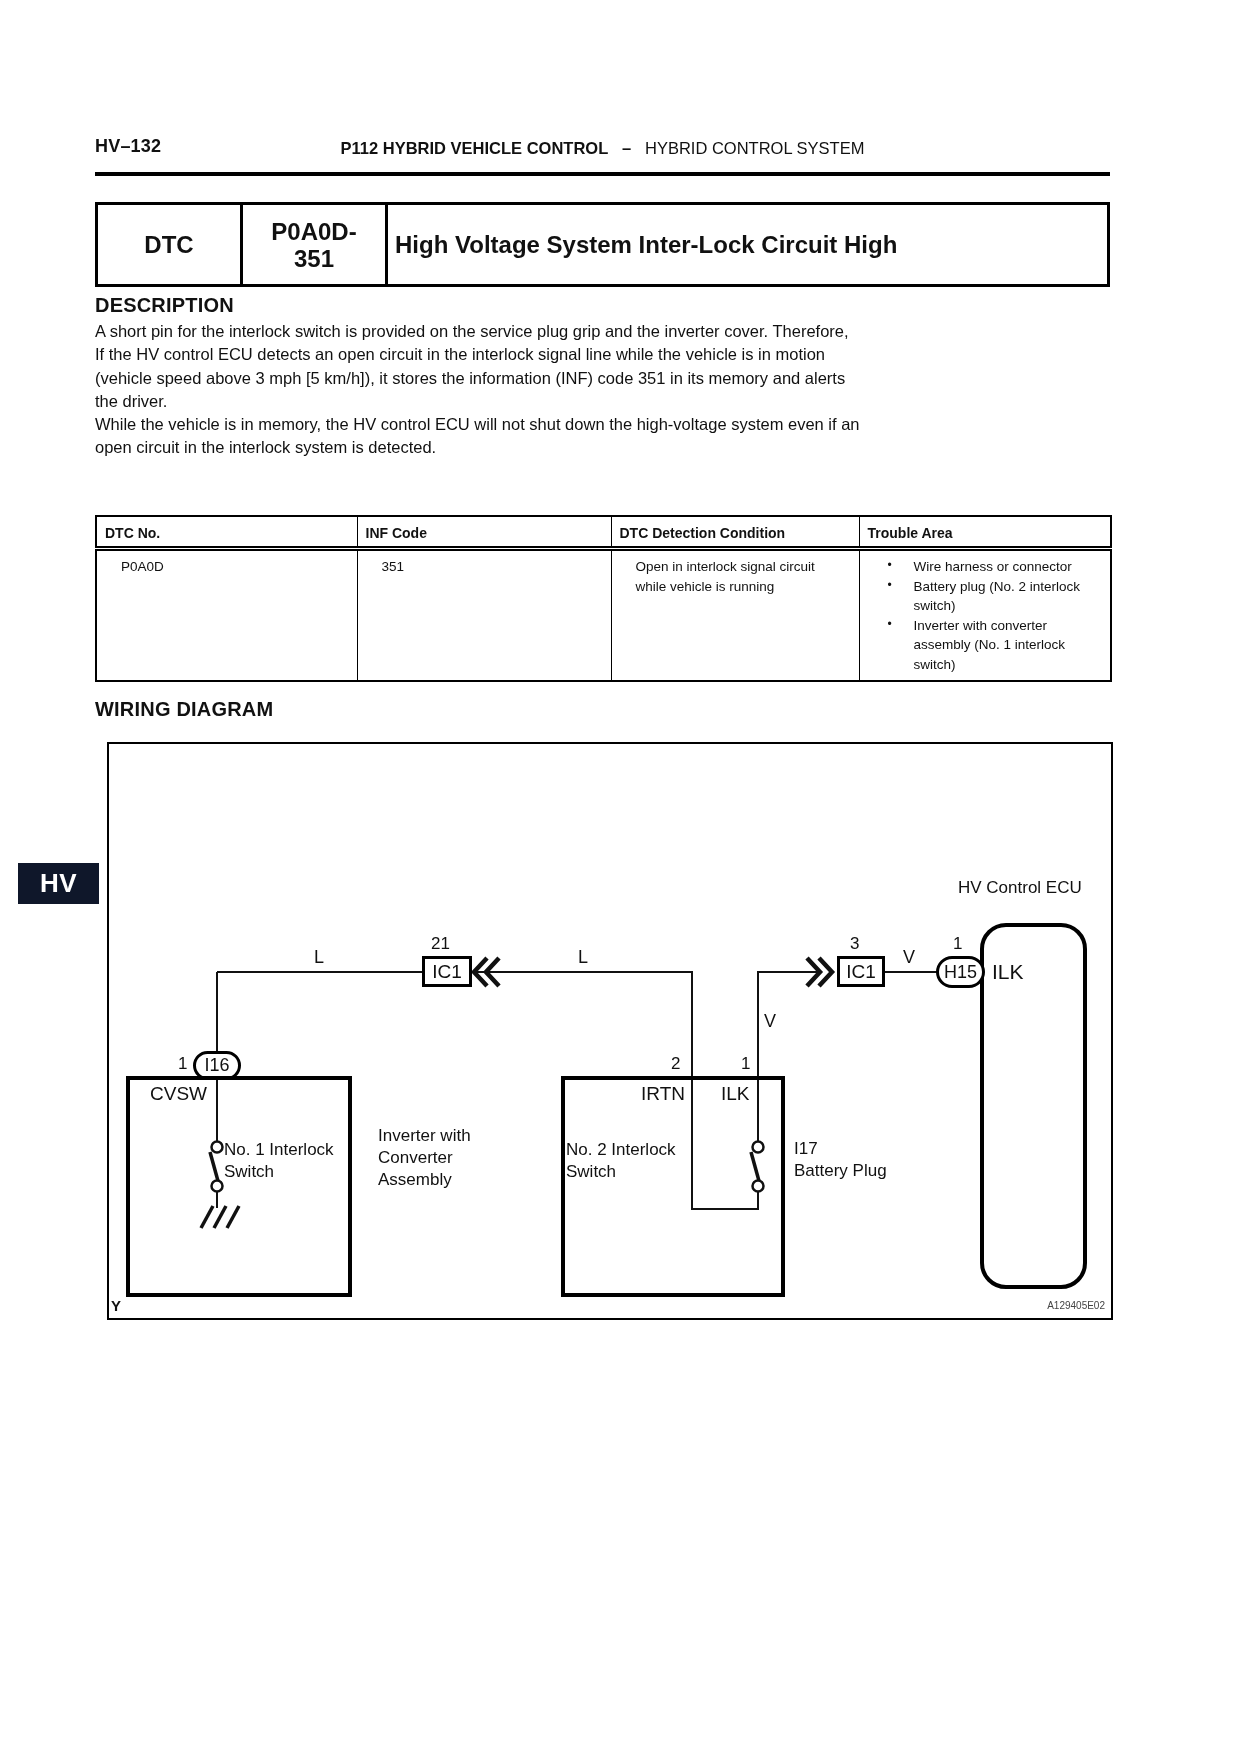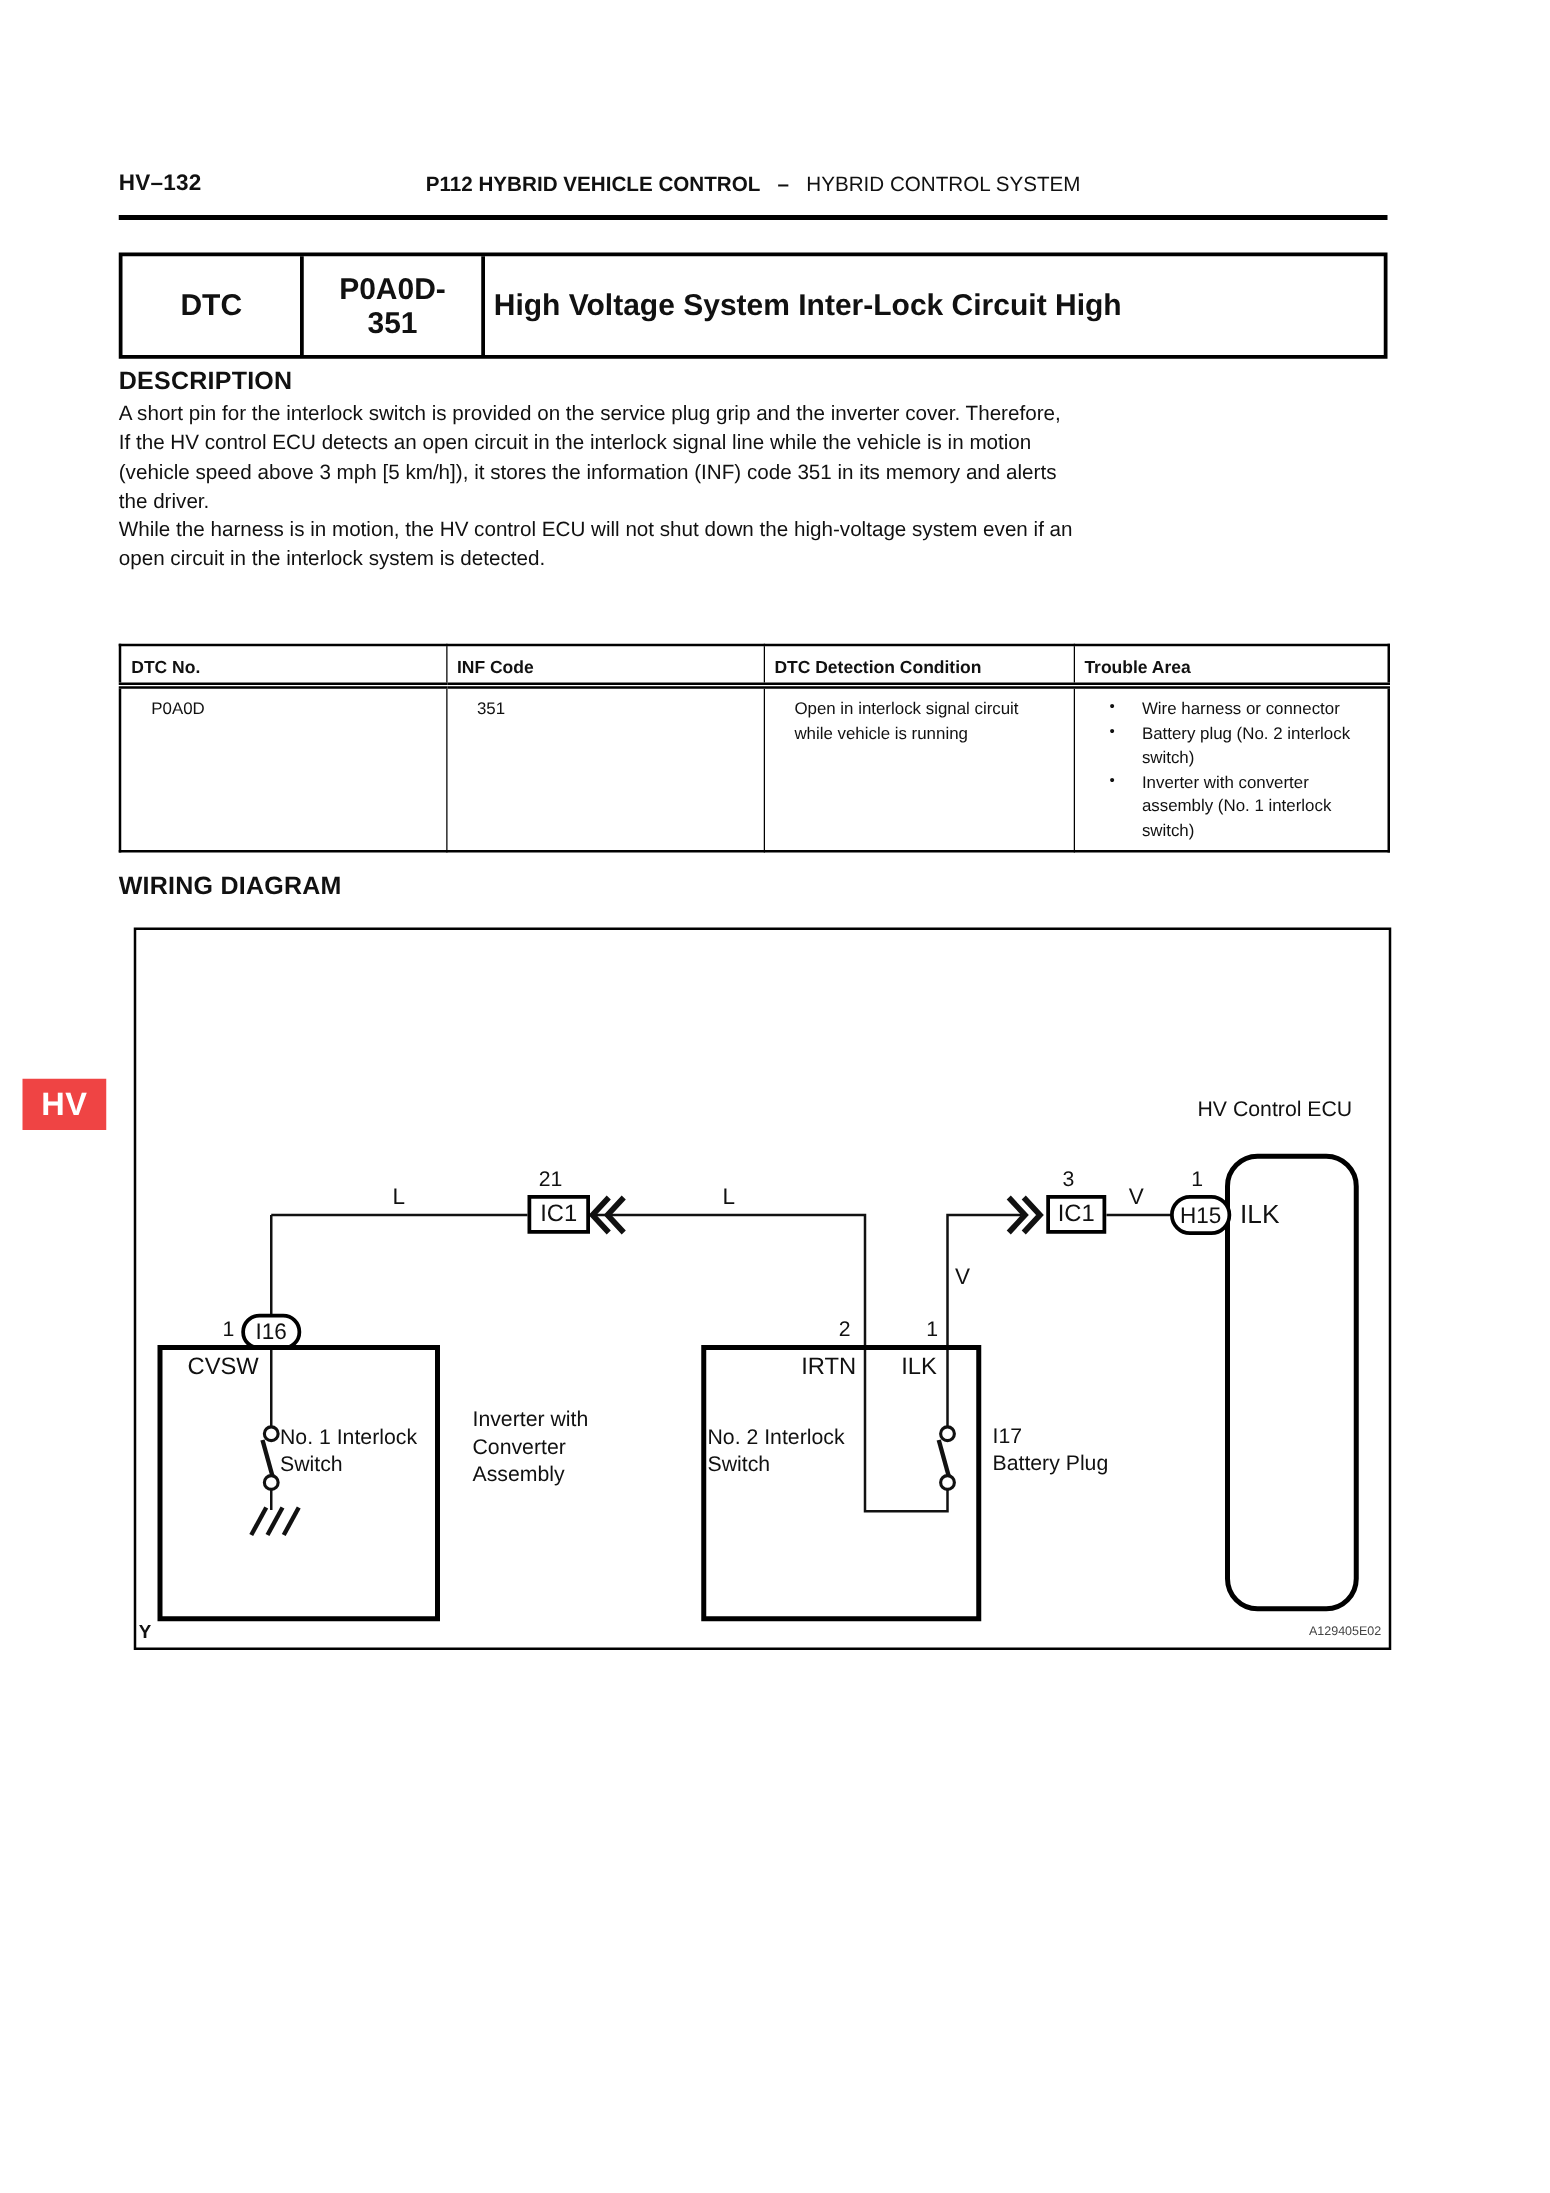--- a/index.html
+++ b/index.html
@@ -38,21 +38,21 @@
   
   .frame { width:1006px; height:578px; border:2px solid #000; }
   .wirebox { border:3px solid #000; background:#fff; display:flex; align-items:center; justify-content:center; font-size:19px; }
   .pill { border:3px solid #000; border-radius:17px; background:#fff; display:flex; align-items:center; justify-content:center; font-size:18px; }
   .ecu { width:107px; height:366px; border:4px solid #000; border-radius:26px; background:#fff; }
   .thick { border:4px solid #000; background:transparent; }
   .dlbl { font-size:17px; line-height:22px; color:#111; }
   .dlbl-lg { font-size:19px; color:#111; white-space:nowrap; }
   .pin { font-size:17px; color:#111; white-space:nowrap; }
   .wireletter { font-size:18px; color:#111; white-space:nowrap; }
-  .hvtab { width:67px; height:41px; background:#ef4444; color:#fff; display:flex; align-items:center; justify-content:center; font-size:26px; font-weight:bold; letter-spacing:.5px; }
+  .hvtab { width:81px; height:41px; background:#0f172a; color:#fff; display:flex; align-items:center; justify-content:center; font-size:26px; font-weight:bold; letter-spacing:.5px; }
   .cornerY { font-size:15px; font-weight:bold; }
   .figcode { font-size:10px; color:#444; width:120px; text-align:right; }
   svg.wires { position:absolute; left:0; top:0; pointer-events:none; }
 </style>
 </head>
 <body>
 
 <div id="page">
 
   <div class="abs pageno" style="left:95px; top:136px;">HV–132</div>
@@ -70,21 +70,21 @@
       </div>
     <div class="c3 big">High Voltage System Inter-Lock Circuit High</div>
   </div>
 
   <div class="abs h2" style="left:95px; top:294px;">DESCRIPTION</div>
   <div class="abs" style="left:95px; top:320px; width:1030px;">
     <div class="bodyline">A short pin for the interlock switch is provided on the service plug grip and the inverter cover. Therefore,</div>
     <div class="bodyline">If the HV control ECU detects an open circuit in the interlock signal line while the vehicle is in motion</div>
     <div class="bodyline">(vehicle speed above 3 mph [5 km/h]), it stores the information (INF) code 351 in its memory and alerts</div>
     <div class="bodyline">the driver.</div>
-    <div class="bodyline">While the harness is in motion, the HV control ECU will not shut down the high-voltage system even if an</div>
+    <div class="bodyline">While the vehicle is in memory, the HV control ECU will not shut down the high-voltage system even if an</div>
     <div class="bodyline">open circuit in the interlock system is detected.</div>
   </div>
 
   <table class="dtc abs" style="left:95px; top:515px;">
     <colgroup>
         <col class="w1">
         <col class="w2">
         <col class="w3">
         <col class="w4">
       </colgroup>

